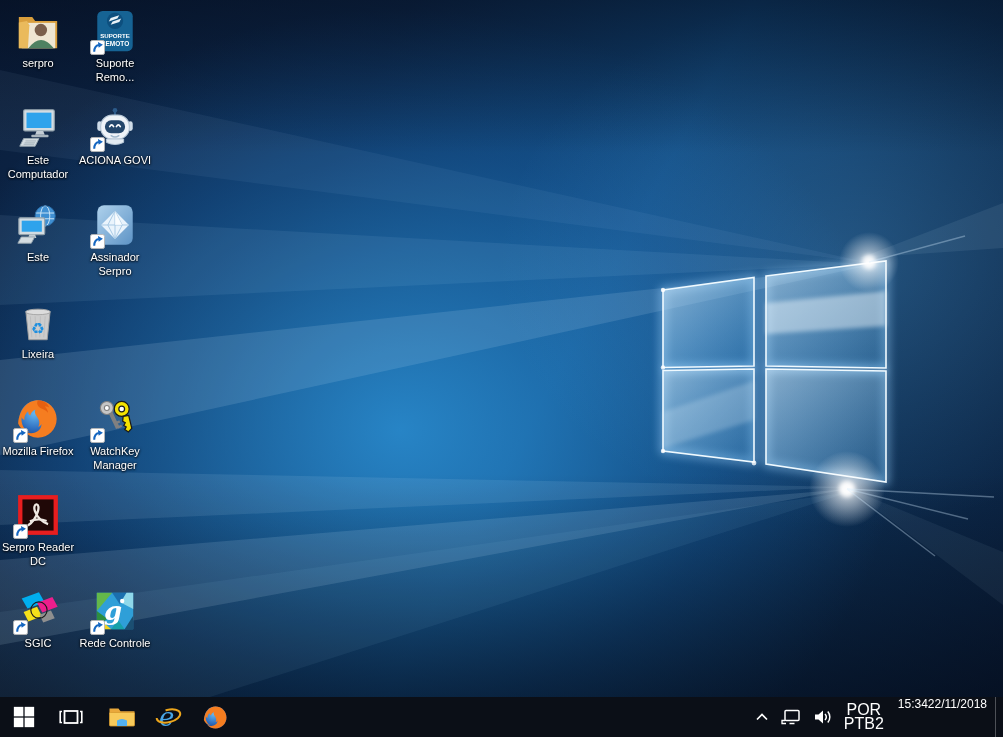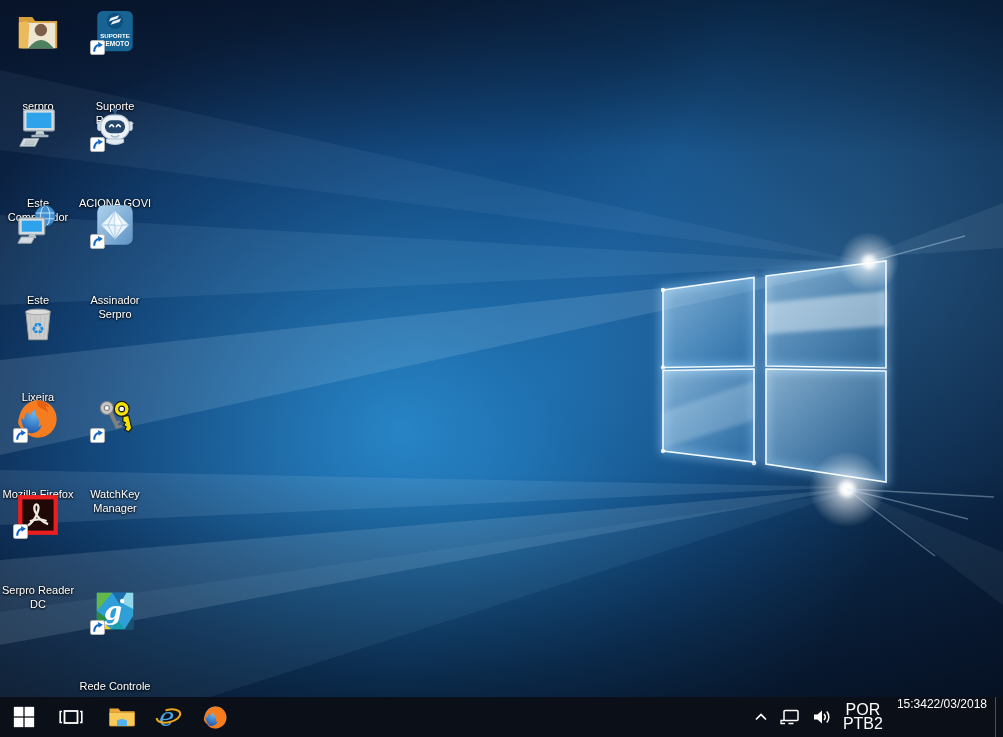--- a/index.html
+++ b/index.html
@@ -7,21 +7,21 @@
     font-family:"Liberation Sans",sans-serif;cursor:default;}
   
   .wallpaper{position:absolute;left:0;top:0;width:1003px;height:697px;
     background:
       linear-gradient(180deg, rgba(4,10,24,.55) 0%, rgba(4,10,24,0) 22%, rgba(4,10,24,0) 68%, rgba(3,8,20,.62) 100%),
       radial-gradient(ellipse 560px 430px at 845px 262px, rgba(110,195,255,.22), rgba(110,195,255,0) 62%),
       radial-gradient(ellipse 640px 540px at 400px 430px, rgba(45,150,220,.80), rgba(24,100,170,.42) 52%, rgba(24,100,170,0) 78%),
       linear-gradient(118deg, #0a1e3c 0%, #0e2c52 30%, #11487c 55%, #0e3258 76%, #0a1f3c 100%);}
   .hero{position:absolute;left:0;top:0;}
   
-  .dicon{position:absolute;width:76px;display:flex;flex-direction:column;align-items:center;gap:43px;}
+  .dicon{position:absolute;width:76px;display:flex;flex-direction:column;align-items:center;}
   .art{position:relative;width:46px;height:46px;}
   .art > svg.main{display:block;width:46px;height:46px;}
   .sc{position:absolute;left:-2px;bottom:-1px;width:15px;height:15px;}
   .lbl{margin-top:3px;font-size:11px;line-height:13.5px;color:#fff;text-align:center;
     text-shadow:0 1px 2px rgba(0,0,0,.95),0 0 3px rgba(0,0,0,.8);max-width:76px;}
   
   .taskbar{position:absolute;left:0;top:697px;width:1003px;height:40px;
     background:#0b0f17;display:flex;align-items:stretch;}
   .tbtn{width:47px;height:40px;border:0;background:transparent;display:flex;
     align-items:center;justify-content:center;padding:0;cursor:pointer;}
@@ -281,20 +281,37 @@
       </svg>
       <svg class="sc" viewBox="0 0 16 16">
         <rect x=".5" y=".5" width="15" height="15" rx="2" fill="#fff" stroke="#b5b5b5"></rect>
         <path d="M4.5 12.5c0-4 1.6-6.6 5-7.2" stroke="#1566c0" stroke-width="2.2" fill="none"></path>
         <polygon points="8.5,2.2 13.8,5.1 9.2,8.2" fill="#1566c0"></polygon>
       </svg>
     </div>
     <div class="lbl">Serpro Reader DC</div>
   </div>
 
+  <div class="dicon" style="left:0;top:588px">
+    <div class="art">
+      <svg class="main" viewBox="0 0 48 48">
+        <polygon points="7,11 25,4.5 31,15 13,21.5" fill="#00aeef"></polygon>
+        <polygon points="23,15.5 39,9.5 44.5,19.5 28.5,25.5" fill="#ec1e8c"></polygon>
+        <polygon points="9,25 23,19.5 28,29.5 14,35" fill="#f5e11a"></polygon>
+        <polygon points="25.5,28 37.5,23.5 41.5,31.5 29.5,36" fill="#8f8f8f"></polygon>
+        <circle cx="25" cy="23" r="8.5" fill="none" stroke="#1a1a1a" stroke-width="1.2"></circle>
+      </svg>
+      <svg class="sc" viewBox="0 0 16 16">
+        <rect x=".5" y=".5" width="15" height="15" rx="2" fill="#fff" stroke="#b5b5b5"></rect>
+        <path d="M4.5 12.5c0-4 1.6-6.6 5-7.2" stroke="#1566c0" stroke-width="2.2" fill="none"></path>
+        <polygon points="8.5,2.2 13.8,5.1 9.2,8.2" fill="#1566c0"></polygon>
+      </svg>
+    </div>
+    <div class="lbl">SGIC</div>
+  </div>
 
   <div class="dicon" style="left:77px;top:588px">
     <div class="art">
       <svg class="main" viewBox="0 0 48 48">
         <rect x="5" y="5" width="38" height="38" fill="#2f9fd8"></rect>
         <polygon points="5,5 21,5 5,24" fill="#63b84a"></polygon>
         <polygon points="21,5 36,5 29,17" fill="#1b6fae"></polygon>
         <polygon points="36,5 43,5 43,22 30,15" fill="#8fd8ea"></polygon>
         <polygon points="5,24 16,32 5,40" fill="#2e8e3e"></polygon>
         <polygon points="5,40 5,43 20,43 12,36" fill="#f2d21f"></polygon>
@@ -380,18 +397,18 @@
           <path d="M3 7.5v5h3.5l4.5 4V3.5l-4.5 4z" fill="#fff"></path>
           <path d="M13 7a4.5 4.5 0 0 1 0 6M15.8 4.5a8.5 8.5 0 0 1 0 11" stroke="#fff" stroke-width="1.5" fill="none"></path>
         </svg>
       </div>
       <div class="lang">
         <span>POR</span>
         <span>PTB2</span>
       </div>
       <div class="clock">
         <span>15:34</span>
-        <span>22/03/2018</span>
+        <span>22/11/2018</span>
       </div>
       <div class="show-desktop"></div>
     </div>
   </div>
 </div>
 
 </body></html>

